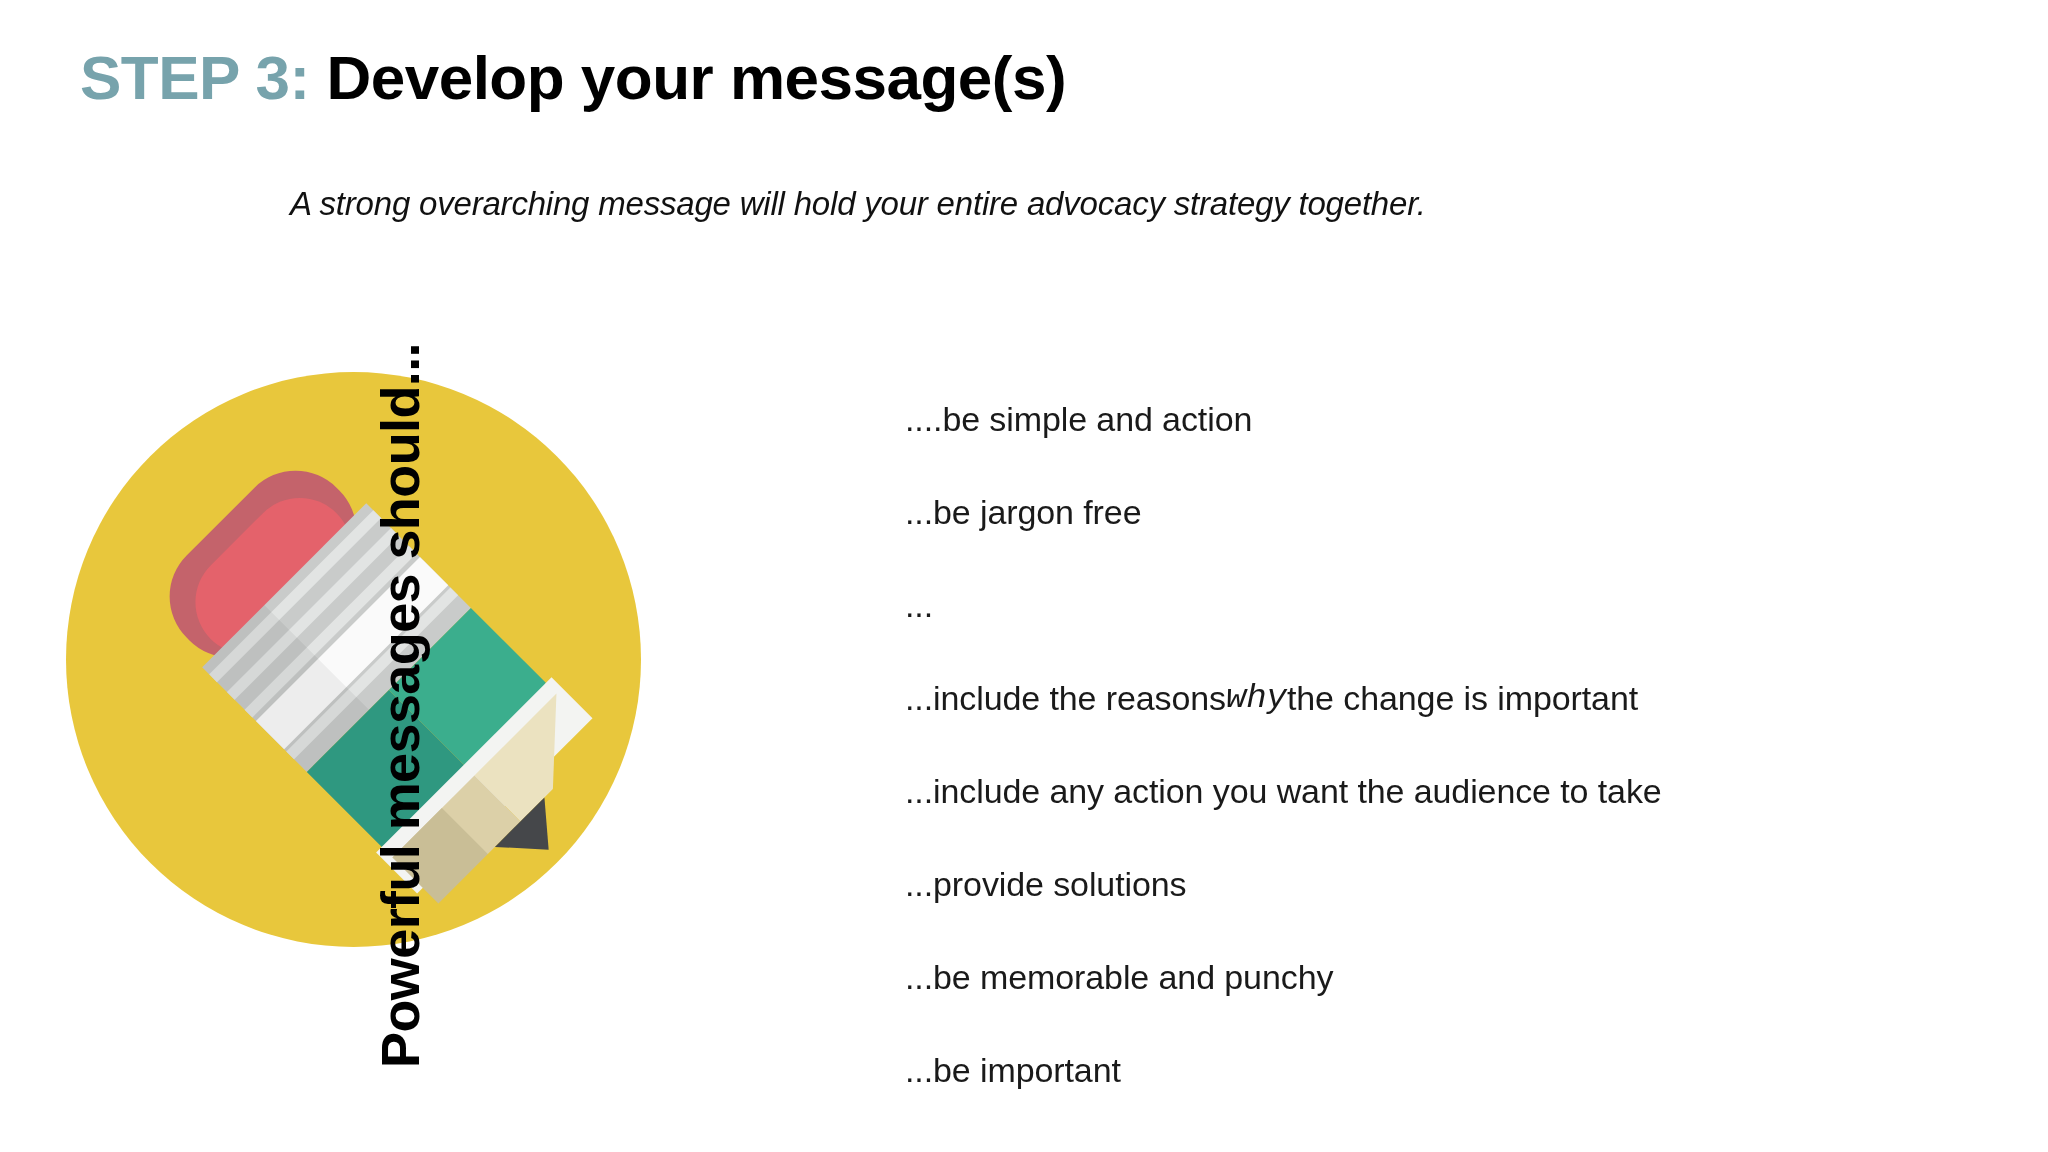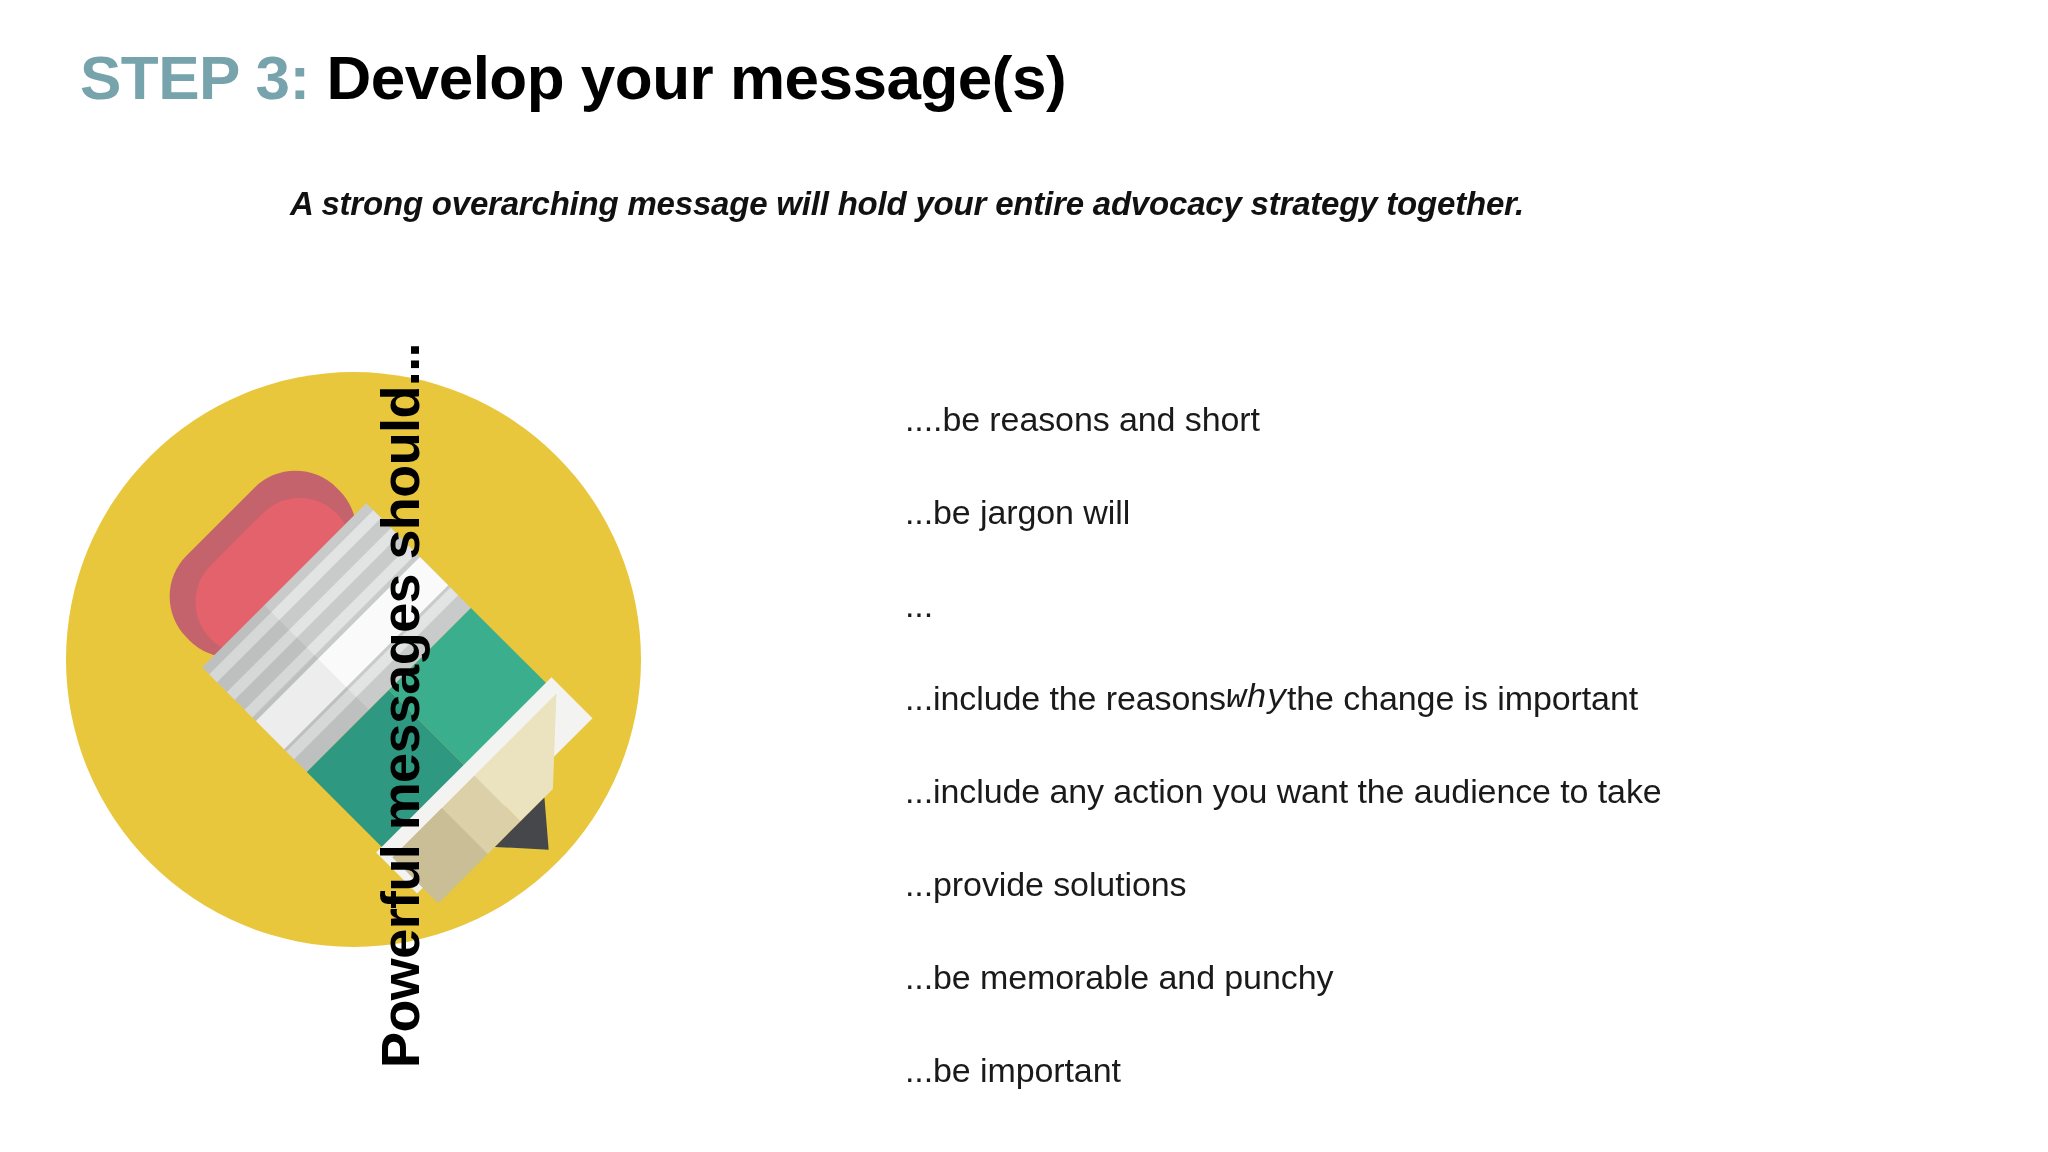--- a/index.html
+++ b/index.html
@@ -40,21 +40,21 @@
     color: #000000;
     font-weight: 700;
   }
 
   
   .subtitle {
     position: absolute;
     left: 290px;
     top: 185px;
     font-size: 33px;
-    font-weight: 700;
+    font-weight: 400;
     font-style: italic;
     color: #111111;
     white-space: nowrap;
     letter-spacing: -0.2px;
   }
 
   
   .pencil-badge {
     position: absolute;
     left: 66px;
@@ -157,26 +157,26 @@
       </g>
     </svg>
   </div>
 
   <div class="vertical-heading">Powerful messages should...</div>
 
   <div class="message-list">
 
     <div class="message-item">
       <span>....</span>
-        <span>be reasons and short</span>
-    </div>
-
-    <div class="message-item">
-      <span>...</span>
-        <span>be jargon will</span>
+        <span>be simple and action</span>
+    </div>
+
+    <div class="message-item">
+      <span>...</span>
+        <span>be jargon free</span>
     </div>
 
     <div class="message-item">
       <span>...</span>
     </div>
 
     <div class="message-item">
       <span>...</span>
         <span>include the reasons </span>
         <span class="em">why</span>

